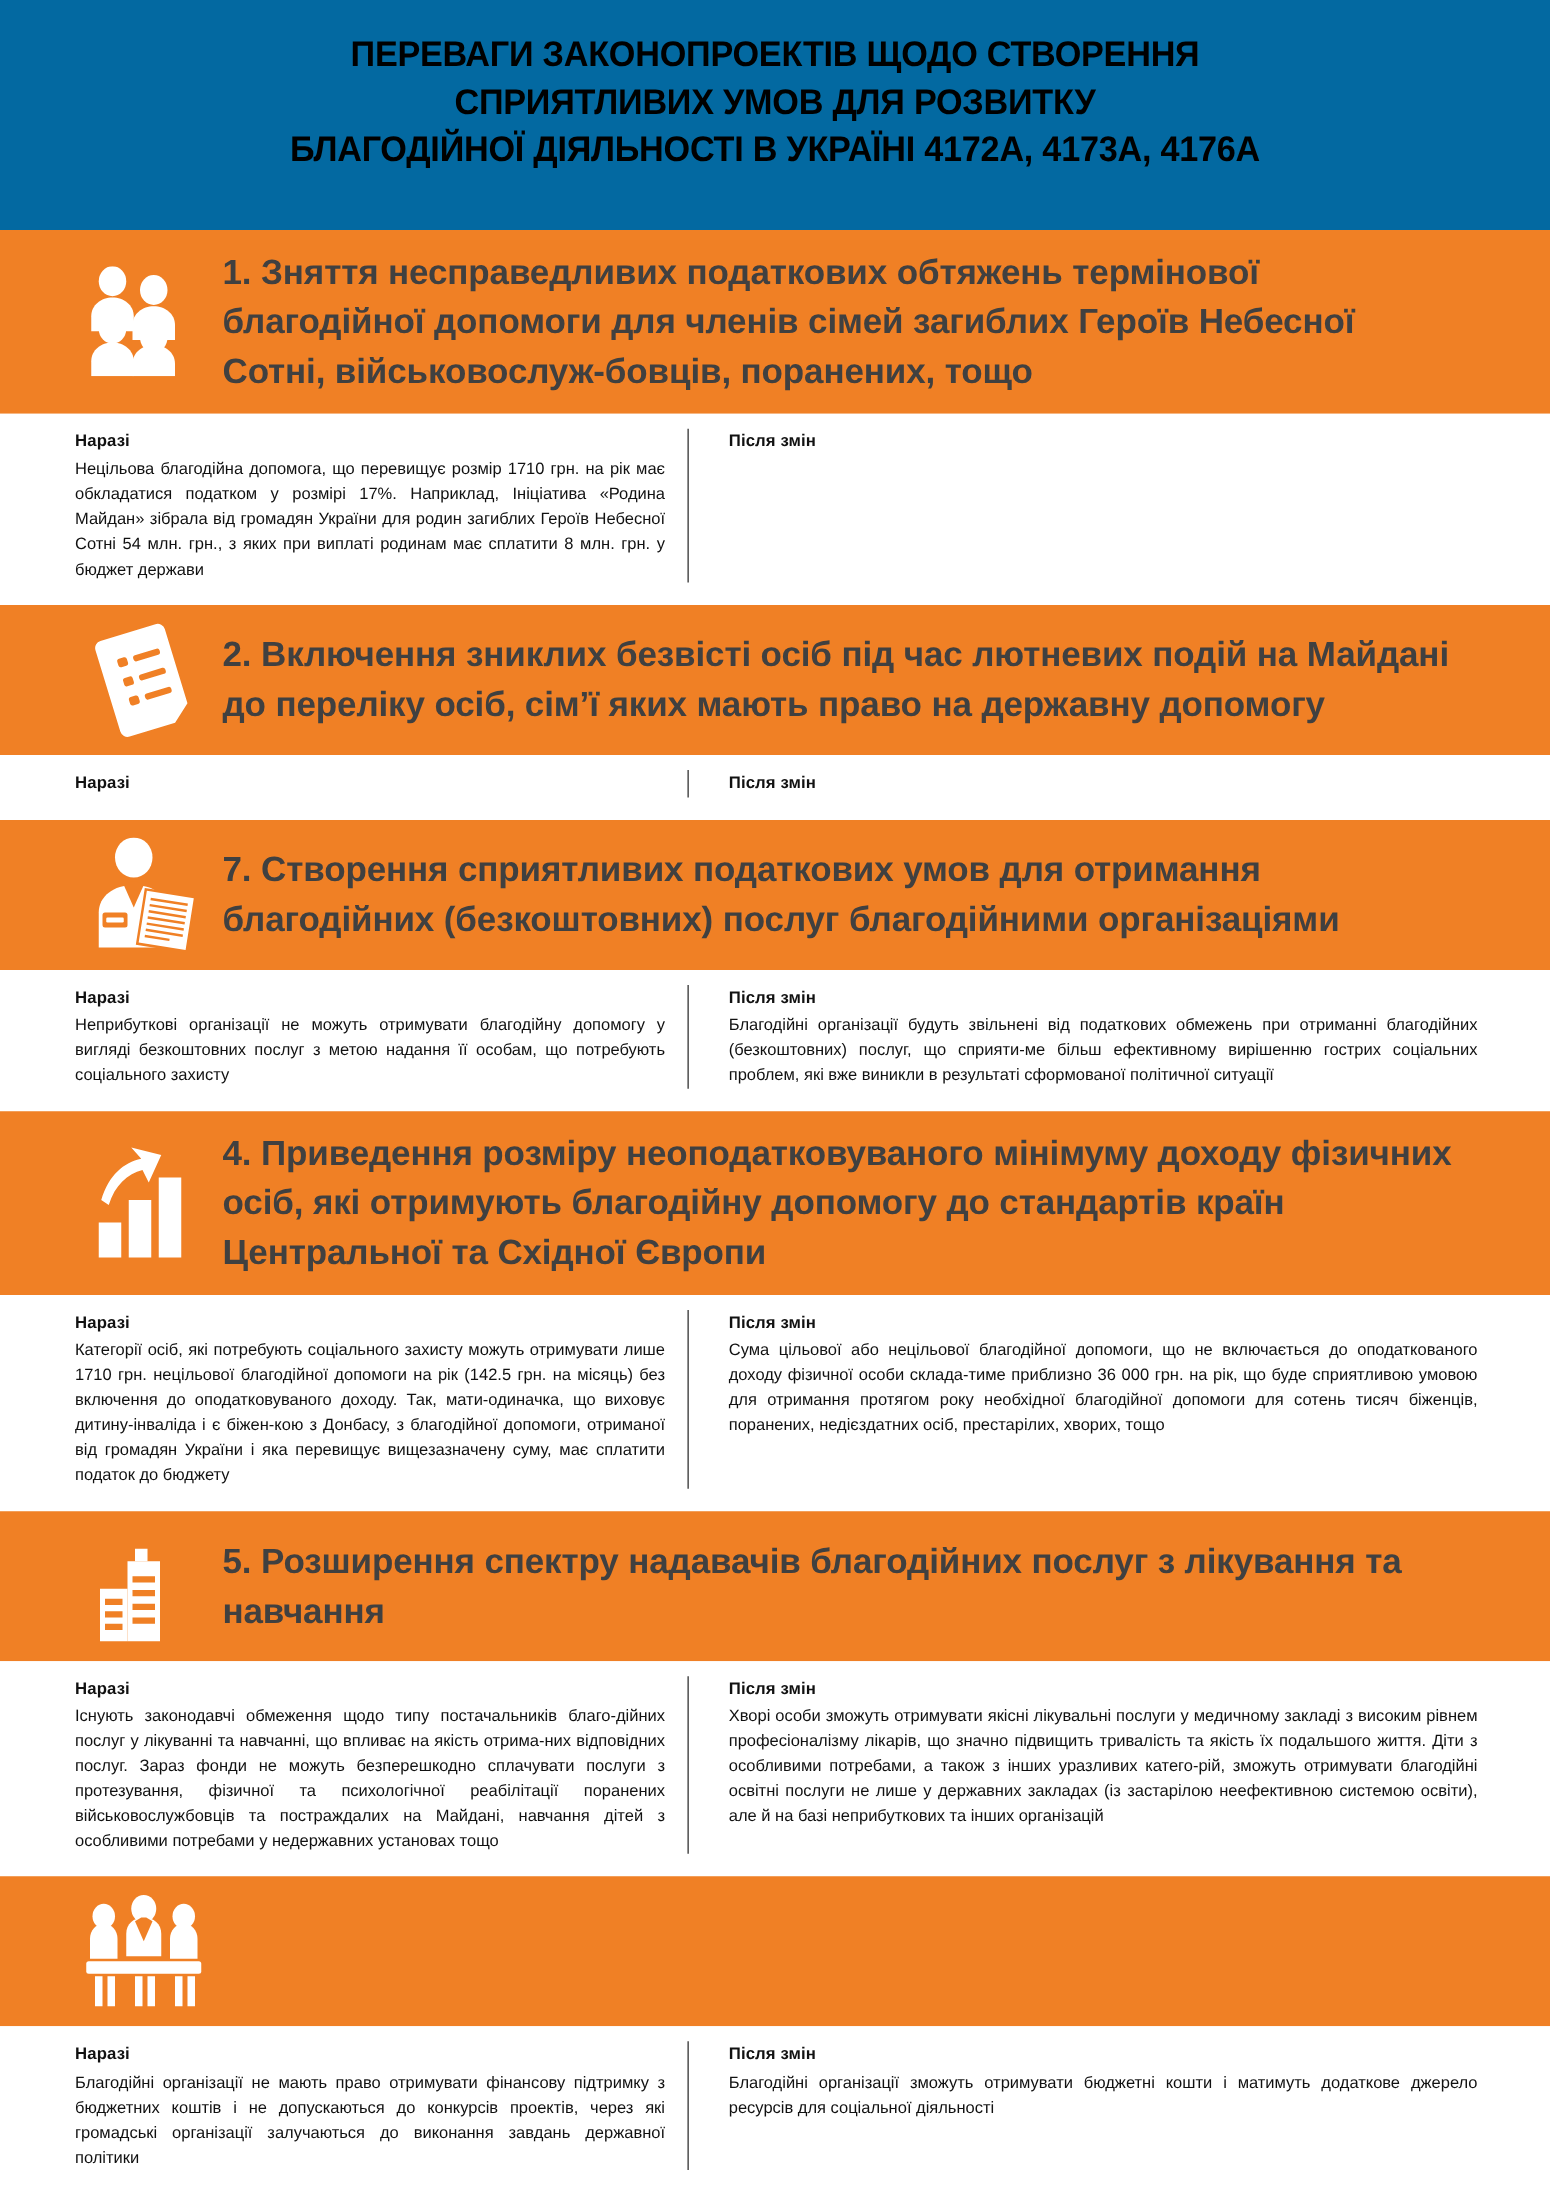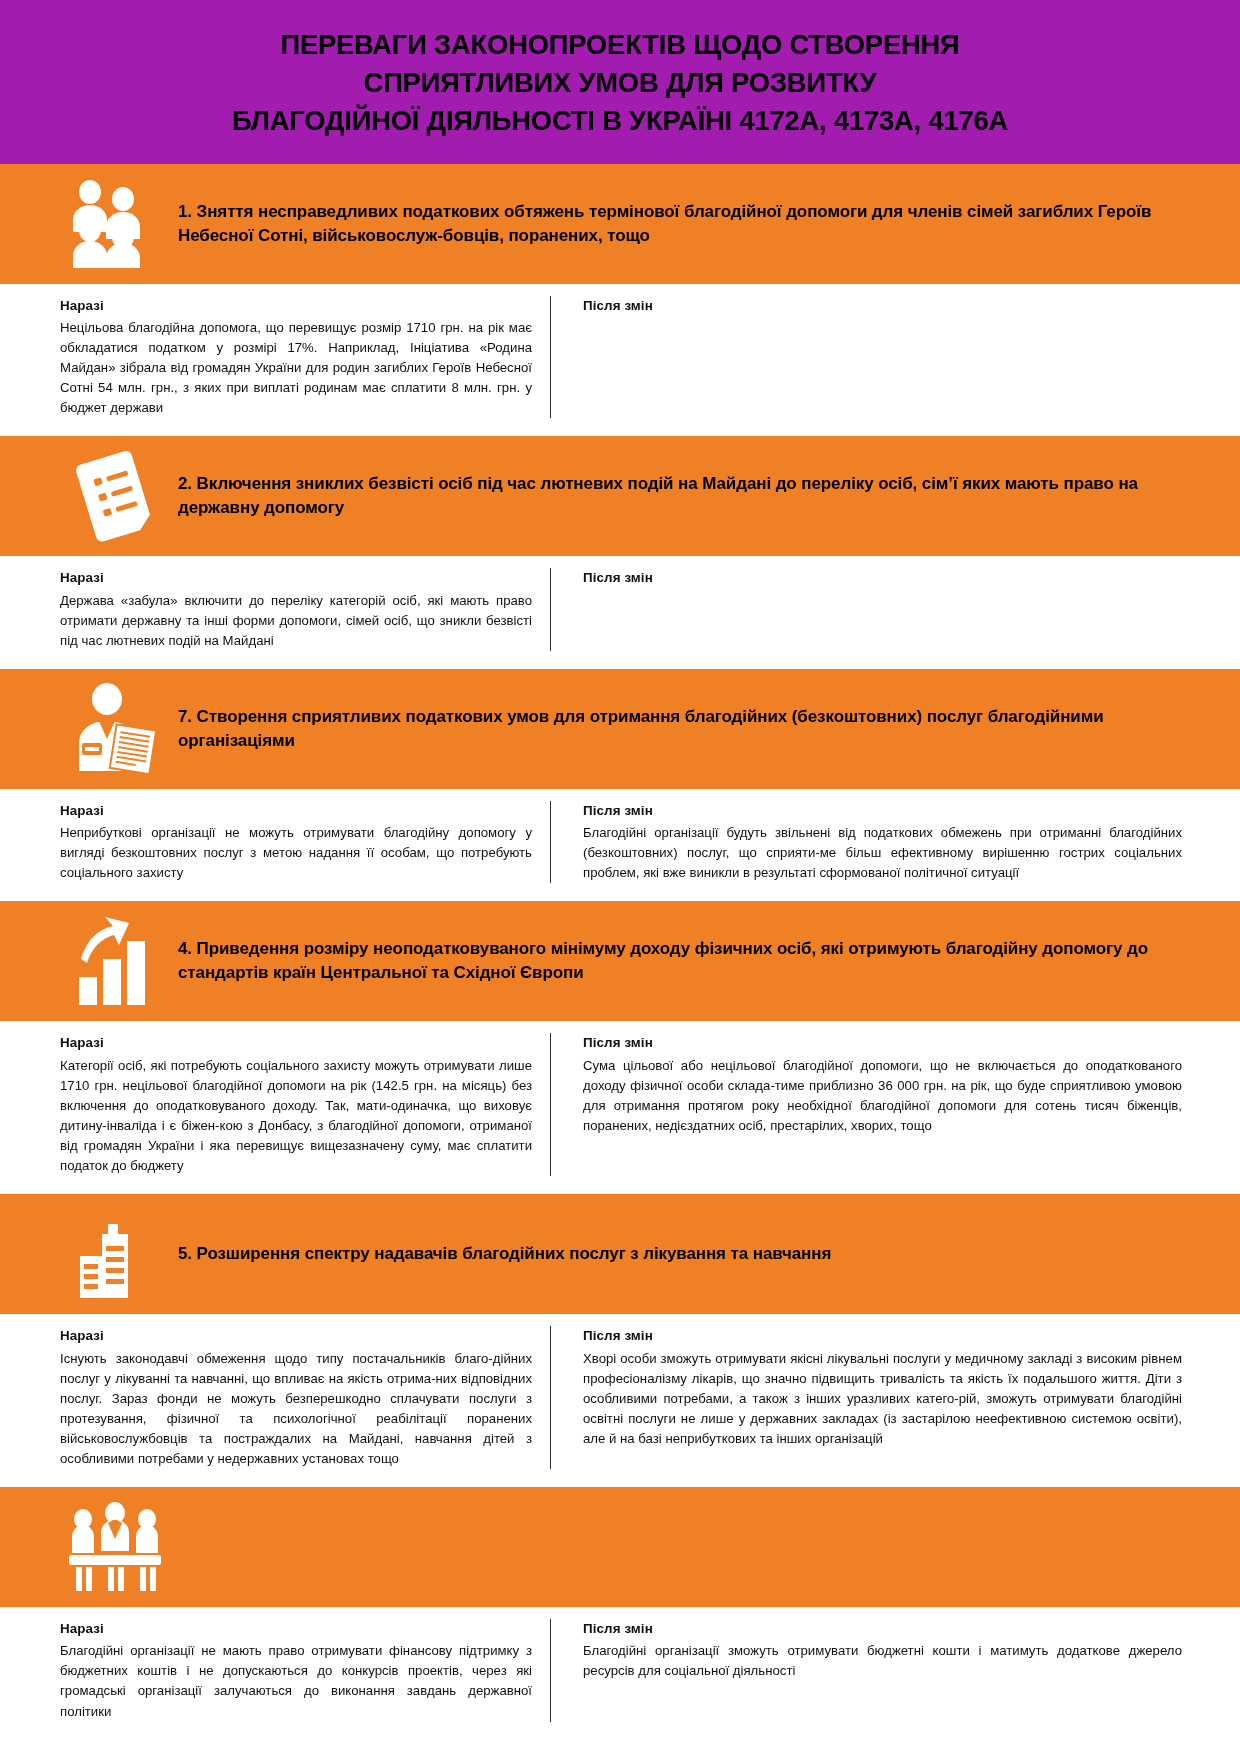--- a/index.html
+++ b/index.html
@@ -10,22 +10,22 @@
   body {
     width: 1240px;
     min-height: 1754px;
     font-family: "Liberation Sans", "DejaVu Sans", sans-serif;
     color: #1a1a1a;
     -webkit-font-smoothing: antialiased;
   }
 
   
   .title-banner {
-    background: #a21caf;
-    padding: 26px 60px 24px 60px;
+    background: #0369a1;
+    padding: 26px 60px 44px 60px;
     text-align: center;
   }
   .title-banner h1 {
     margin: 0;
     font-size: 28.5px;
     line-height: 1.33;
     font-weight: 700;
     letter-spacing: -0.2px;
     color: #000000;
     text-transform: uppercase;
@@ -47,22 +47,22 @@
   .sec-icon {
     flex: 0 0 110px;
     width: 110px;
     height: 92px;
     display: flex;
     align-items: center;
     justify-content: center;
   }
   .sec-icon svg { display: block; }
   .sec-title {
-    color: #000000;
-    font-size: 17px;
+    color: #404040;
+    font-size: 28px;
     line-height: 1.42;
     font-weight: 700;
     letter-spacing: -0.1px;
     padding-left: 8px;
     padding-right: 40px;
     font-family: "Liberation Sans", sans-serif;
   }
 
   
   .sec-body {
@@ -149,21 +149,20 @@
           <rect x="26" y="56" width="8" height="7" rx="2" fill="#F08025"></rect>
           <rect x="39" y="57" width="22" height="5" rx="2" fill="#F08025"></rect>
         </g>
       </svg>
     </div>
     <div class="sec-title">2. Включення зниклих безвісті осіб під час лютневих подій на Майдані до переліку осіб, сім’ї яких мають право на державну допомогу</div>
   </div>
   <div class="sec-body">
     <div class="col col-left">
       <div class="col-label">Наразі</div>
-      <p class="col-text">Держава «забула» включити до переліку категорій осіб, які мають право отримати державну та інші форми допомоги, сімей осіб, що зникли безвісті під час лютневих подій на Майдані</p>
     </div>
     <div class="col col-right">
       <div class="col-label">Після змін</div>
     </div>
   </div>
 </div>
 
 <div class="section">
   <div class="sec-head">
     <div class="sec-icon">

